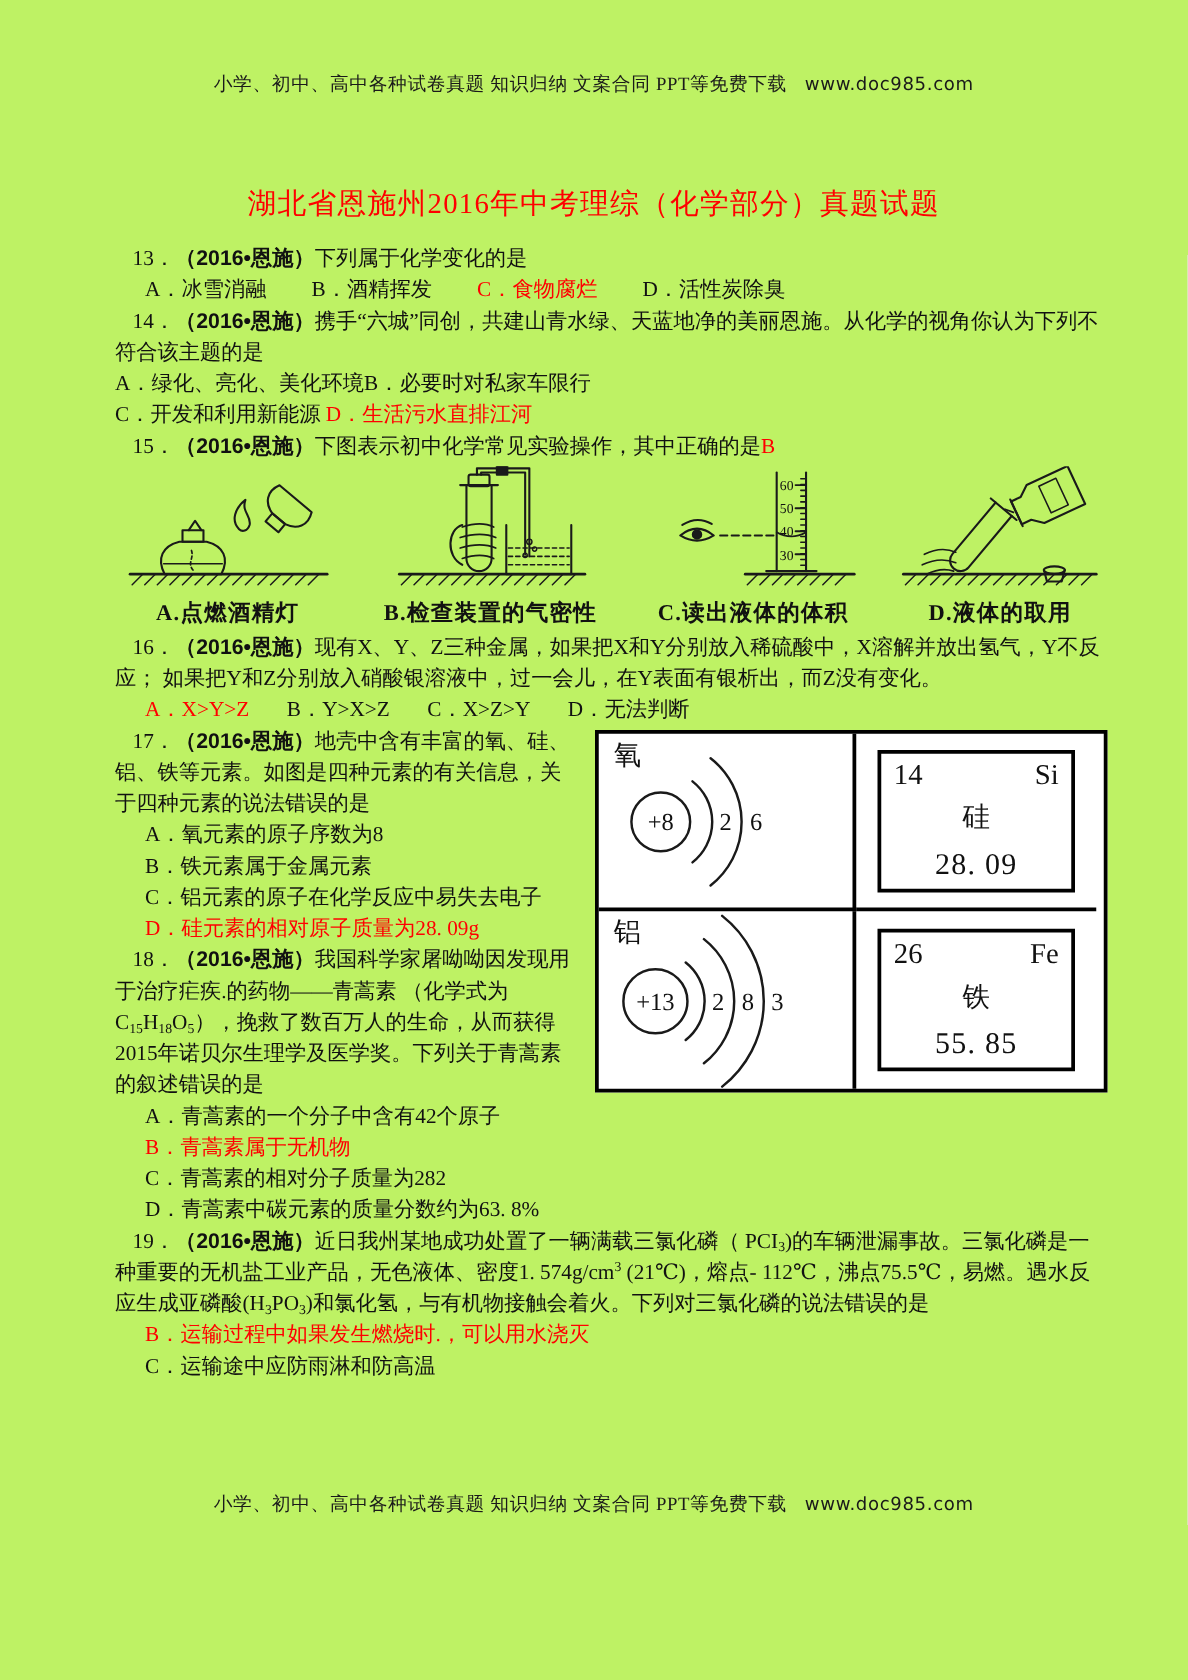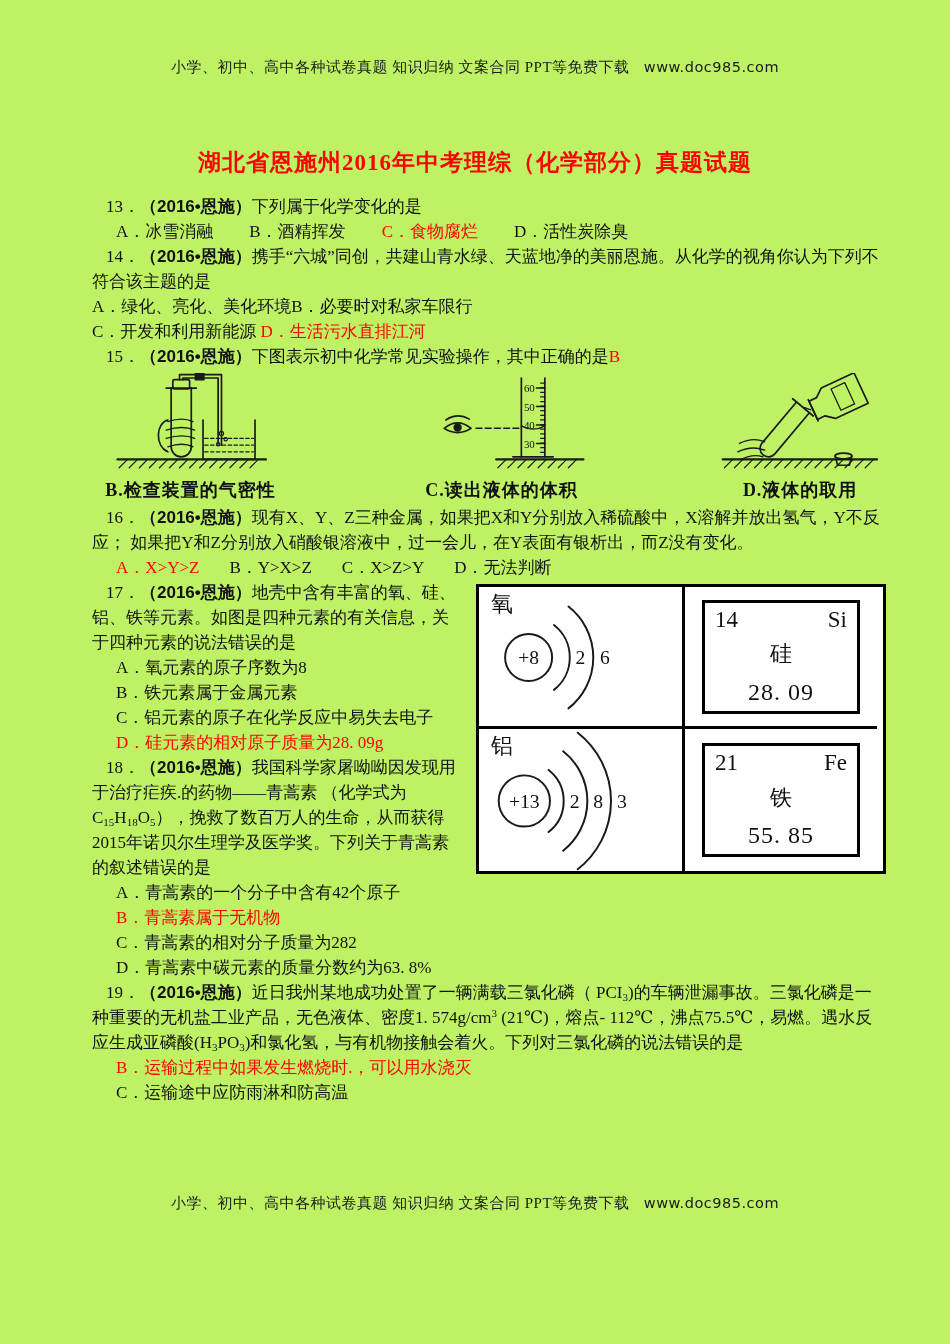--- a/index.html
+++ b/index.html
@@ -8,21 +8,21 @@
     background:#bef264; overflow:hidden;
     font-family:"Liberation Serif","DejaVu Serif",serif;
     color:#111;
   }
   .hdr {
     padding-top:58px; text-align:center; font-size:15px; color:#1a1a1a;
     letter-spacing:0.5px;
   }
   .hdr .site { margin-left:10px; font-family:"DejaVu Sans","Liberation Sans",sans-serif; font-size:14.5px; }
   .title {
-    margin:70px 0 16px; text-align:center; font-size:23px; font-weight:bold;
+    margin:70px 0 16px; text-align:center; font-size:23px; font-weight:normal;
     color:#ff0000; letter-spacing:1px;
   }
   .content { padding:0 64px 0 92px; font-size:17px; line-height:25px; }
   .stem { margin:0; text-indent:14px; }
   .noind { margin:0; }
   .ind { margin:0 0 0 24px; }
   .smind { margin:0 0 0 8px; }
   .tag { font-weight:bold; font-family:"Liberation Sans","DejaVu Sans",sans-serif; }
   .red { color:#ff0000; }
   .opts span { margin-right:36px; }
@@ -83,20 +83,37 @@
       <span>A．冰雪消融</span><span>B．酒精挥发</span><span class="red">C．食物腐烂</span><span>D．活性炭除臭</span>
     </p>
 
     <p class="stem"><span>14．</span><span class="tag">（2016•恩施）</span><span>携手“六城”同创，共建山青水绿、天蓝地净的美丽恩施。从化学的视角你认为下列不符合该主题的是</span></p>
     <p class="noind"><span>A．绿化、亮化、美化环境</span><span>B．必要时对私家车限行</span></p>
     <p class="noind"><span>C．开发和利用新能源 </span><span class="red">D．生活污水直排江河</span></p>
 
     <p class="stem"><span>15．</span><span class="tag">（2016•恩施）</span><span>下图表示初中化学常见实验操作，其中正确的是</span><span class="red">B</span></p>
 
     <div class="figures">
+      <figure>
+        <svg class="lineart" height="104" viewBox="0 0 210 124">
+          <line x1="12" y1="103" x2="200" y2="103" stroke-width="2.6"></line>
+          <path stroke-width="1.4" d="M14 113 l10 -10 m2 10 l10 -10 m2 10 l10 -10 m2 10 l10 -10 m2 10 l10 -10 m2 10 l10 -10 m2 10 l10 -10 m2 10 l10 -10 m2 10 l10 -10 m2 10 l10 -10 m2 10 l10 -10 m2 10 l10 -10 m2 10 l10 -10 m2 10 l10 -10 m2 10 l10 -10"></path>
+          <path d="M45 103 C37 88 43 76 59 72 L85 72 C101 76 107 88 99 103 Z"></path>
+          <line x1="44" y1="93" x2="100" y2="93" stroke-width="1.4"></line>
+          <rect x="62" y="61" width="20" height="11"></rect>
+          <path d="M68 61 l6 -9 6 9"></path>
+          <path stroke-width="1.6" stroke-dasharray="3 2.5" d="M72 99 C66 92 74 87 70 79"></path>
+          <g transform="rotate(-140 148 57)">
+            <path d="M128 91 C122 79 128 69 140 66 L156 66 C168 69 174 79 168 91 Z"></path>
+            <rect x="140" y="56" width="16" height="10"></rect>
+          </g>
+          <path d="M116 60 C108 52 112 40 122 32 C118 44 128 47 126 56 C124 62 119 63 116 60 Z"></path>
+        </svg>
+        <figcaption>A.点燃酒精灯</figcaption>
+      </figure>
 
       <figure>
         <svg class="lineart" height="104" viewBox="0 0 230 124">
           <line x1="28" y1="103" x2="205" y2="103" stroke-width="2.6"></line>
           <path stroke-width="1.4" d="M30 113 l10 -10 m2 10 l10 -10 m2 10 l10 -10 m2 10 l10 -10 m2 10 l10 -10 m2 10 l10 -10 m2 10 l10 -10 m2 10 l10 -10 m2 10 l10 -10 m2 10 l10 -10 m2 10 l10 -10 m2 10 l10 -10 m2 10 l10 -10 m2 10 l10 -10"></path>
           <path d="M92 18 L92 88 A12 12 0 0 0 116 88 L116 18"></path>
           <line x1="86" y1="18" x2="122" y2="18"></line>
           <rect x="94" y="8" width="20" height="11" rx="2"></rect>
           <path d="M102 8 V2 H152 V86"></path>
           <path d="M106 8 V6 H148 V84"></path>
@@ -201,21 +218,21 @@
             <text x="97" y="79">2</text>
             <text x="121" y="79">8</text>
             <text x="145" y="79">3</text>
           </svg>
           <span class="ename">铝</span>
         </div>
 
         <div class="ecell card">
           <div class="ebox">
             <div class="etop">
-              <span>21</span>
+              <span>26</span>
               <span>Fe</span>
             </div>
             <div class="emid">铁</div>
             <div class="emass">55. 85</div>
           </div>
         </div>
       </div>
 
       <p class="stem"><span>17．</span><span class="tag">（2016•恩施）</span><span>地壳中含有丰富的氧、硅、铝、铁等元素。如图是四种元素的有关信息，关于四种元素的说法错误的是</span></p>
       <p class="ind">A．氧元素的原子序数为8</p>

